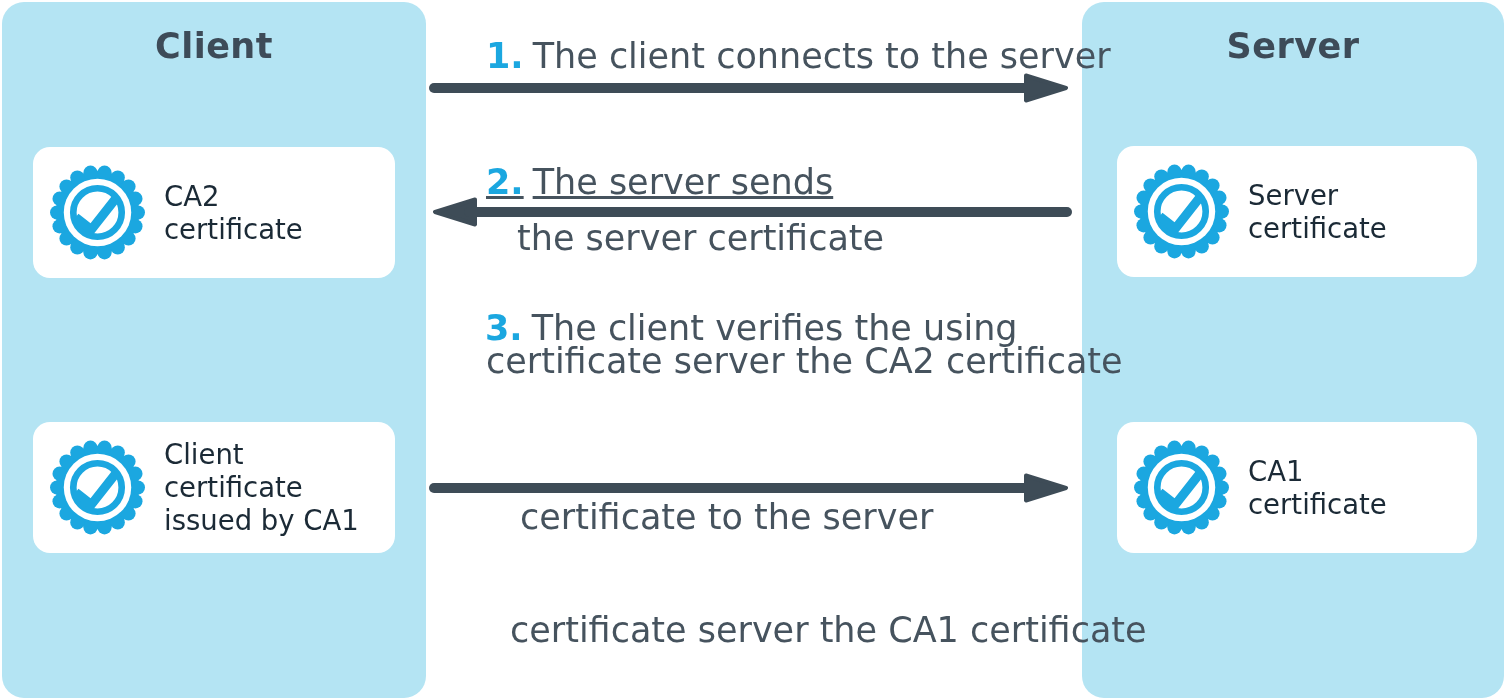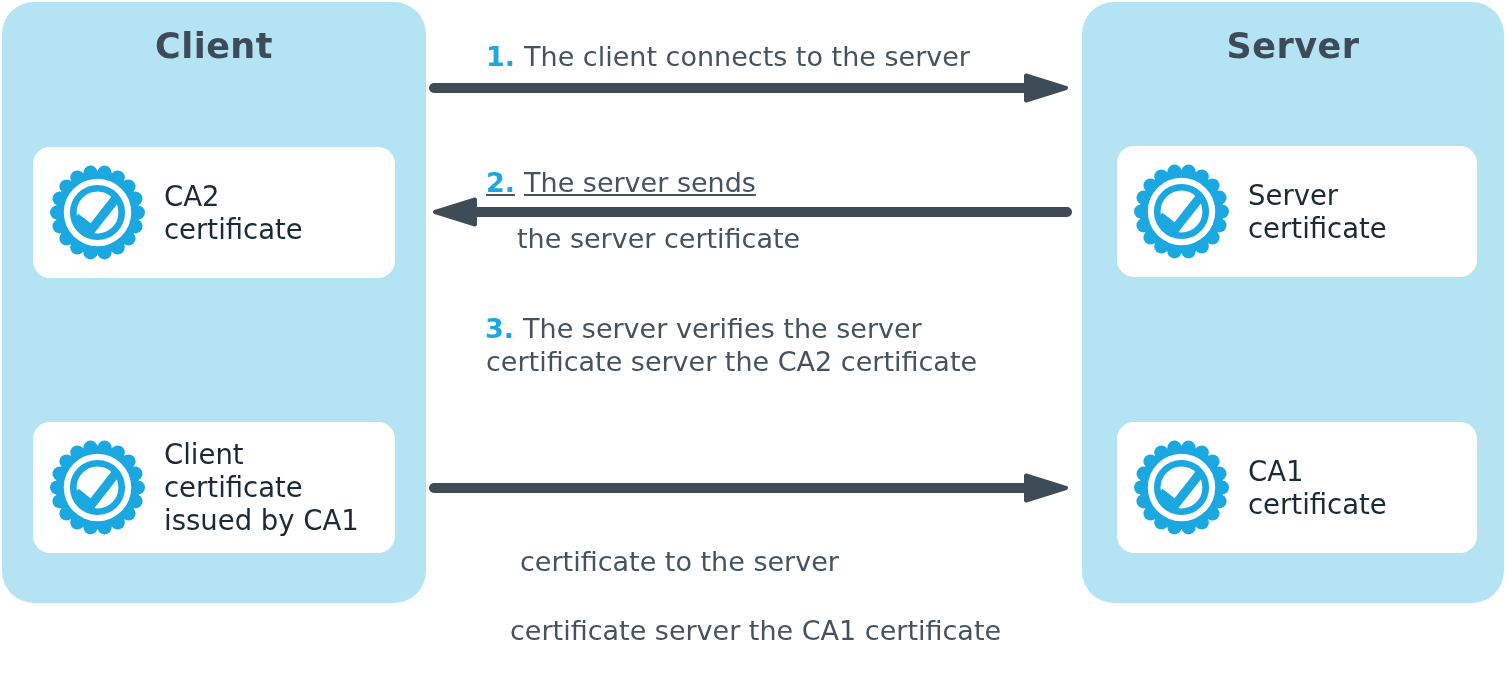--- a/index.html
+++ b/index.html
@@ -1,39 +1,39 @@
 <!DOCTYPE html>
 <html><head>
 <meta charset="utf-8">
 <style>
   html,body{margin:0;padding:0;background:#fff;}
   .canvas{
     position:relative;width:1506px;height:700px;background:#ffffff;
     font-family:"DejaVu Sans","Liberation Sans",sans-serif;overflow:hidden;
   }
   .panel{
-    position:absolute;top:2px;height:601px;background:#B4E4F3;border-radius:32px;
+    position:absolute;top:2px;height:696px;background:#B4E4F3;border-radius:22px;
   }
   .panel-left{left:2px;width:424px;}
   .panel-right{left:1082px;width:422px;}
   .panel-title{
     position:absolute;top:24px;left:0;width:100%;text-align:center;
     font-size:35px;font-weight:bold;color:#3D4B58;letter-spacing:.5px;
   }
   .card{
     position:absolute;background:#ffffff;border-radius:17px;height:131px;
     display:flex;align-items:center;padding-left:17px;box-sizing:border-box;gap:19px;
   }
   .card-l{left:31px;width:362px;}
   .card-r{left:35px;width:360px;}
   .badge{width:95px;height:95px;flex:0 0 auto;}
   .card-text{font-size:27.5px;line-height:33px;color:#1B2A36;white-space:nowrap;}
   .card-text .b,.b{font-weight:normal;}
   .step-line{
-    position:absolute;font-size:27px;color:#46535E;white-space:nowrap;line-height:33px;
+    position:absolute;font-size:35px;color:#46535E;white-space:nowrap;line-height:33px;
   }
   .step-line .num{color:#1BA7E0;font-weight:bold;margin-right:9px;}
   .arrow{position:absolute;width:640px;height:30px;}
   .hidden-defs{position:absolute;width:0;height:0;overflow:hidden;}
 </style>
 </head>
 <body>
 
 <div class="canvas">
 
@@ -130,31 +130,31 @@
   </div>
   <svg class="arrow" style="left:433px;top:197px;" viewBox="0 0 640 30">
     <path d="M42 2.5 L2 15 L42 27.5 Z" fill="#3E4C57" stroke="#3E4C57" stroke-width="4" stroke-linejoin="round"></path>
     <line x1="36" y1="15" x2="634" y2="15" stroke="#3E4C57" stroke-width="10" stroke-linecap="round"></line>
   </svg>
   <div class="step-line" style="left:517px;top:222px;">
     <span>the server certificate</span>
   </div>
 
   <div class="step-line" style="left:485px;top:312px;">
-    <span class="num">3.</span><span>The server verifies the server</span>
+    <span class="num">3.</span><span>The client verifies the using</span>
   </div>
   <div class="step-line" style="left:486px;top:345px;">
     <span>certificate server the CA2 certificate</span>
   </div>
 
   <svg class="arrow" style="left:428px;top:473px;" viewBox="0 0 640 30">
     <line x1="6" y1="15" x2="604" y2="15" stroke="#3E4C57" stroke-width="10" stroke-linecap="round"></line>
     <path d="M598 2.5 L638 15 L598 27.5 Z" fill="#3E4C57" stroke="#3E4C57" stroke-width="4" stroke-linejoin="round"></path>
   </svg>
-  <div class="step-line" style="left:520px;top:501px;margin-top:44px;">
+  <div class="step-line" style="left:520px;top:501px;">
     <span>certificate to the server</span>
   </div>
 
   <div class="step-line" style="left:510px;top:614px;">
     <span>certificate server the CA1 certificate</span>
   </div>
 
 </div>
 
 </body></html>

